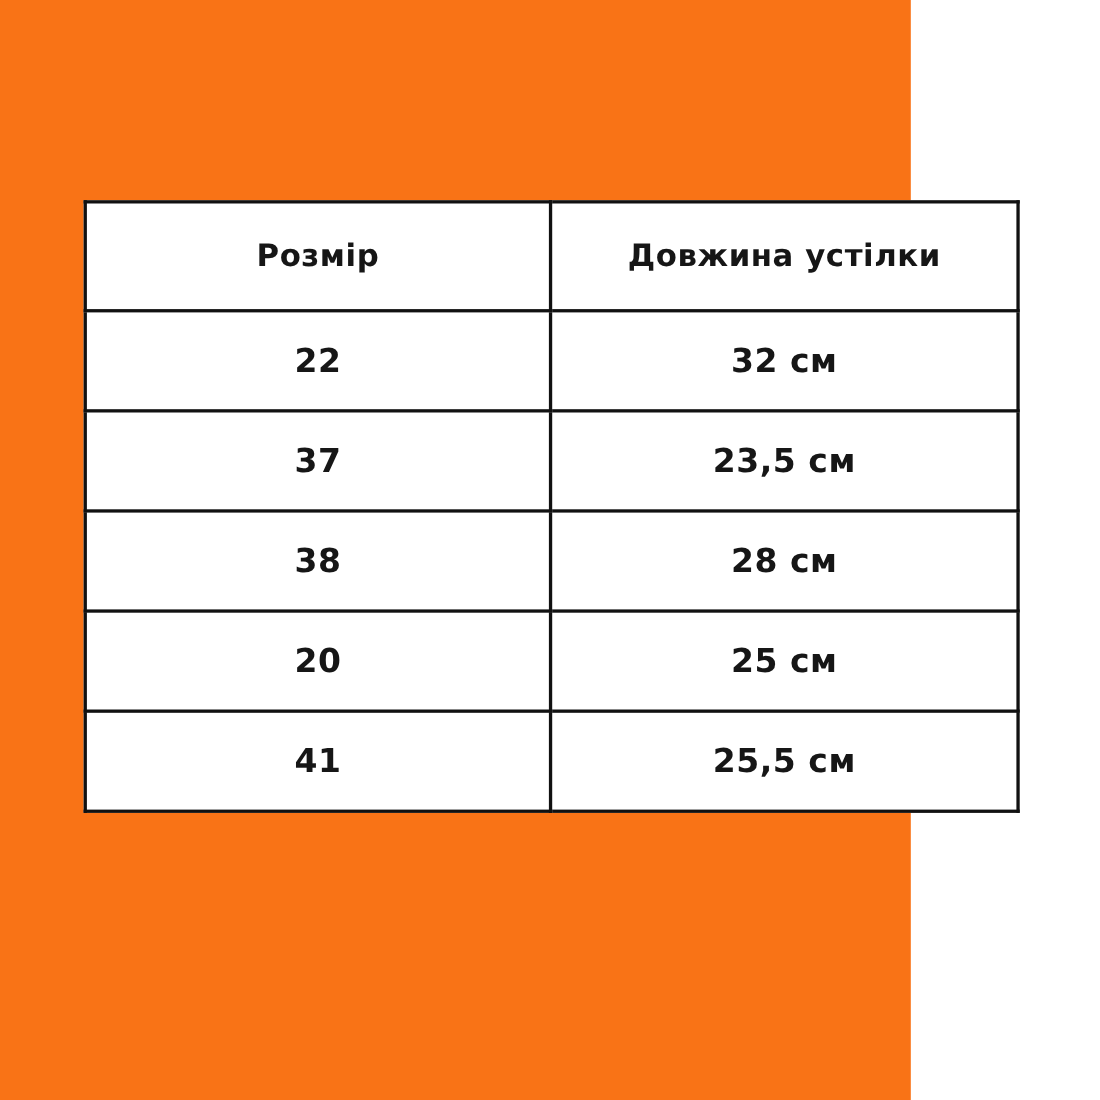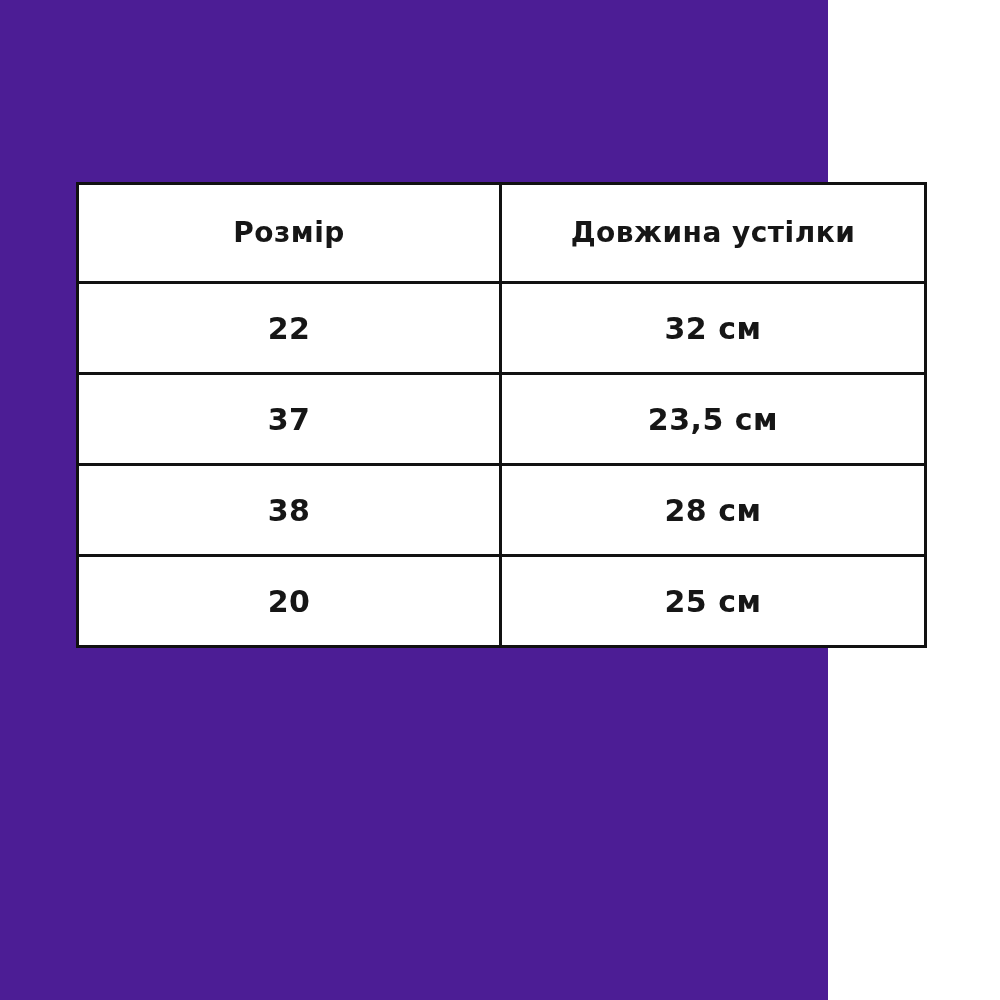--- a/index.html
+++ b/index.html
@@ -15,21 +15,21 @@
     position: relative;
     overflow: hidden;
   }
 
   .sheet {
     position: absolute;
     left: 0;
     top: 0;
     width: 828px;
     height: 1000px;
-    background: #4c1d95;
+    background: #f97316;
   }
 
   .size-table-wrap {
     position: absolute;
     left: 76px;
     top: 182px;
     width: 848px;
   }
 
   table.size-table {
@@ -117,17 +117,25 @@
           </td>
         </tr>
         <tr>
           <td>
             <span class="cell-inner">20</span>
           </td>
           <td>
             <span class="cell-inner">25 см</span>
           </td>
         </tr>
+        <tr>
+          <td>
+            <span class="cell-inner">41</span>
+          </td>
+          <td>
+            <span class="cell-inner">25,5 см</span>
+          </td>
+        </tr>
       </tbody>
     </table>
   </div>
 
 </div>
 
 </body></html>

